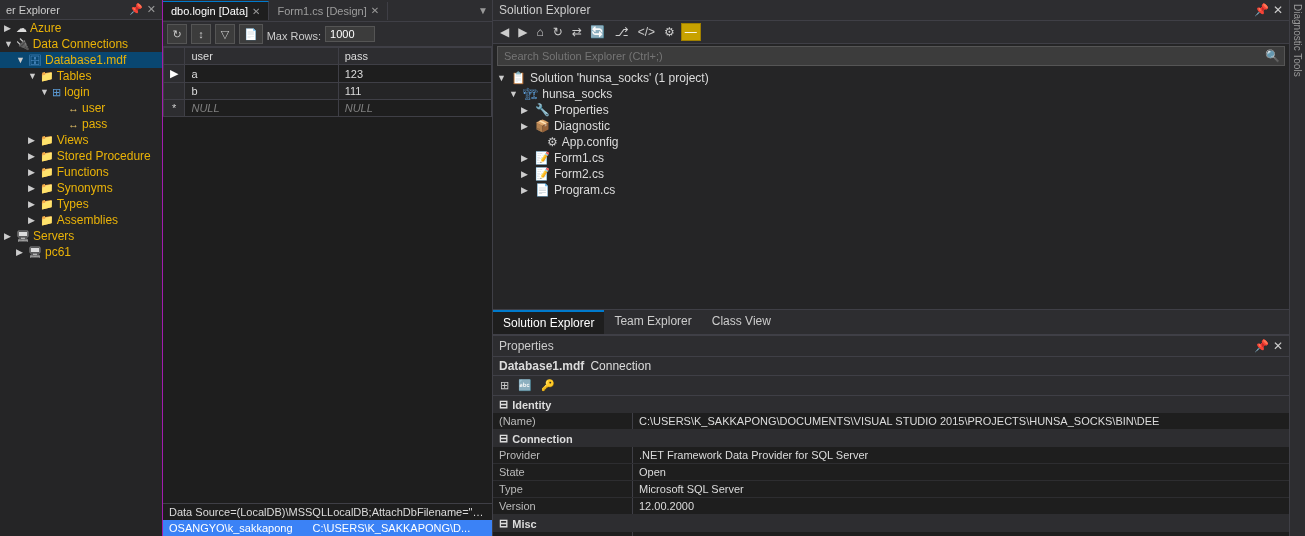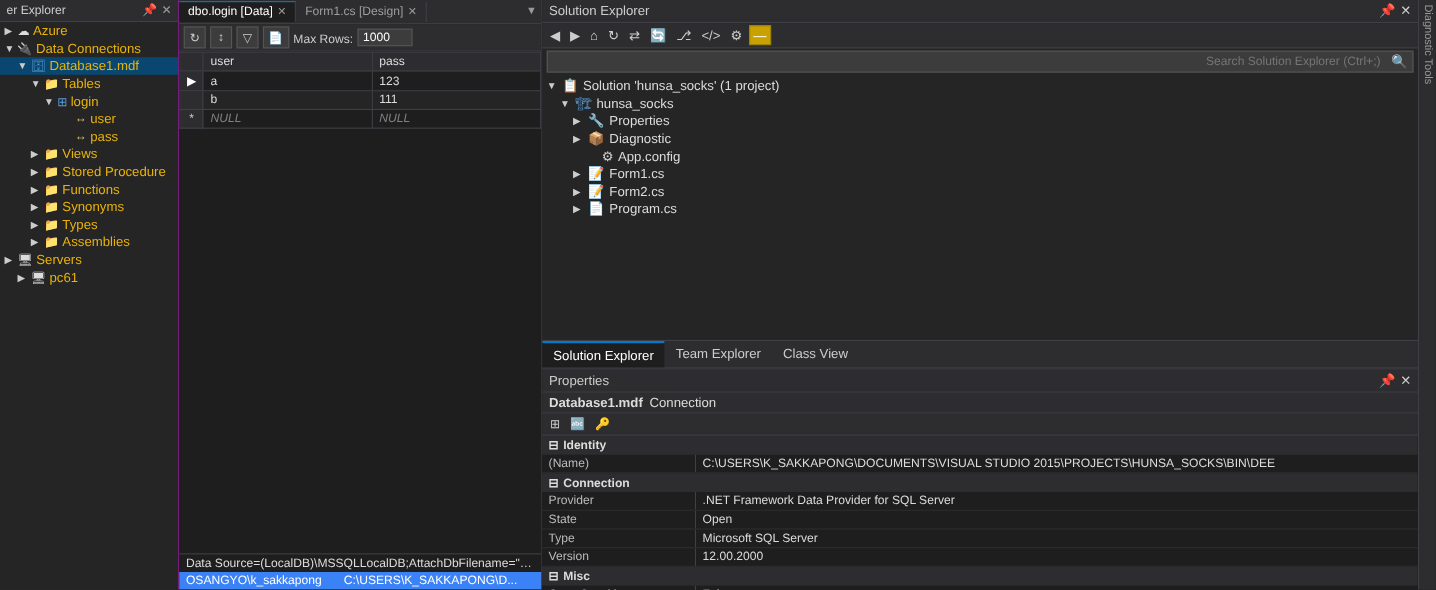--- a/index.html
+++ b/index.html
@@ -46,21 +46,21 @@
     .status-bar-bottom { background: #3b82f6; padding: 2px 6px; font-size: 11px; color: #fff; display: flex; gap: 20px; overflow: hidden; white-space: nowrap; }
 
     
     .right-panel { flex: 1; display: flex; flex-direction: column; background: #252526; }
 
     .solution-explorer { flex: 1; display: flex; flex-direction: column; border-bottom: 1px solid #3f3f46; }
     .se-header { background: #2d2d30; padding: 3px 6px; font-size: 12px; color: #ccc; display: flex; align-items: center; justify-content: space-between; border-bottom: 1px solid #3f3f46; }
     .se-toolbar { background: #2d2d30; padding: 2px 4px; display: flex; align-items: center; gap: 3px; border-bottom: 1px solid #3f3f46; }
     .se-toolbar button { background: transparent; border: none; color: #ccc; cursor: pointer; padding: 1px 3px; font-size: 12px; }
     .se-search { display: flex; align-items: center; background: #3c3c3c; border: 1px solid #555; margin: 2px 4px; }
-    .se-search input { background: transparent; border: none; color: #ccc; padding: 2px 6px; font-size: 11px; width: 100%; outline: none; text-align: right; }
+    .se-search input { background: transparent; border: none; color: #ccc; padding: 2px 6px; font-size: 11px; width: 100%; outline: none; }
     .se-search .search-icon { padding: 2px 4px; color: #999; }
 
     .se-tree { flex: 1; overflow-y: auto; padding: 2px 0; }
     .se-item { display: flex; align-items: center; padding: 1px 4px; cursor: pointer; white-space: nowrap; }
     .se-item .arrow { width: 14px; font-size: 9px; color: #ccc; }
     .se-item .icon { margin-right: 4px; font-size: 12px; }
     .se-item .label { font-size: 12px; }
 
     .se-tabs { background: #2d2d30; display: flex; border-top: 1px solid #3f3f46; border-bottom: 1px solid #3f3f46; }
     .se-tab { padding: 4px 10px; font-size: 12px; color: #ccc; cursor: pointer; }

